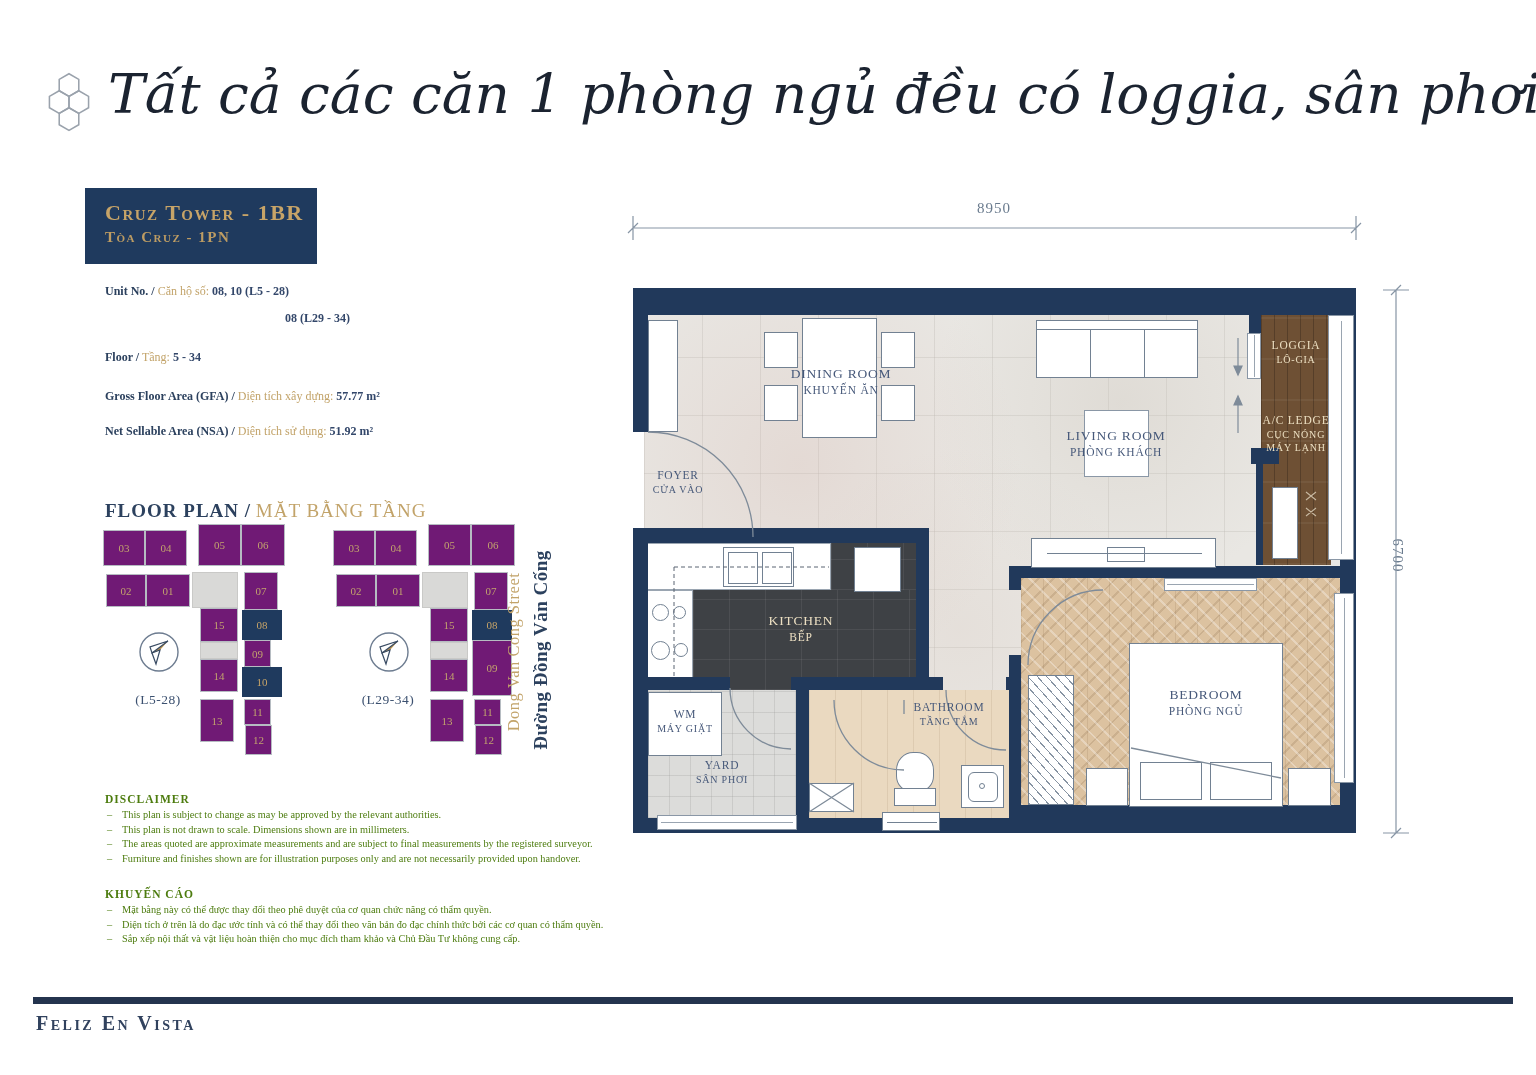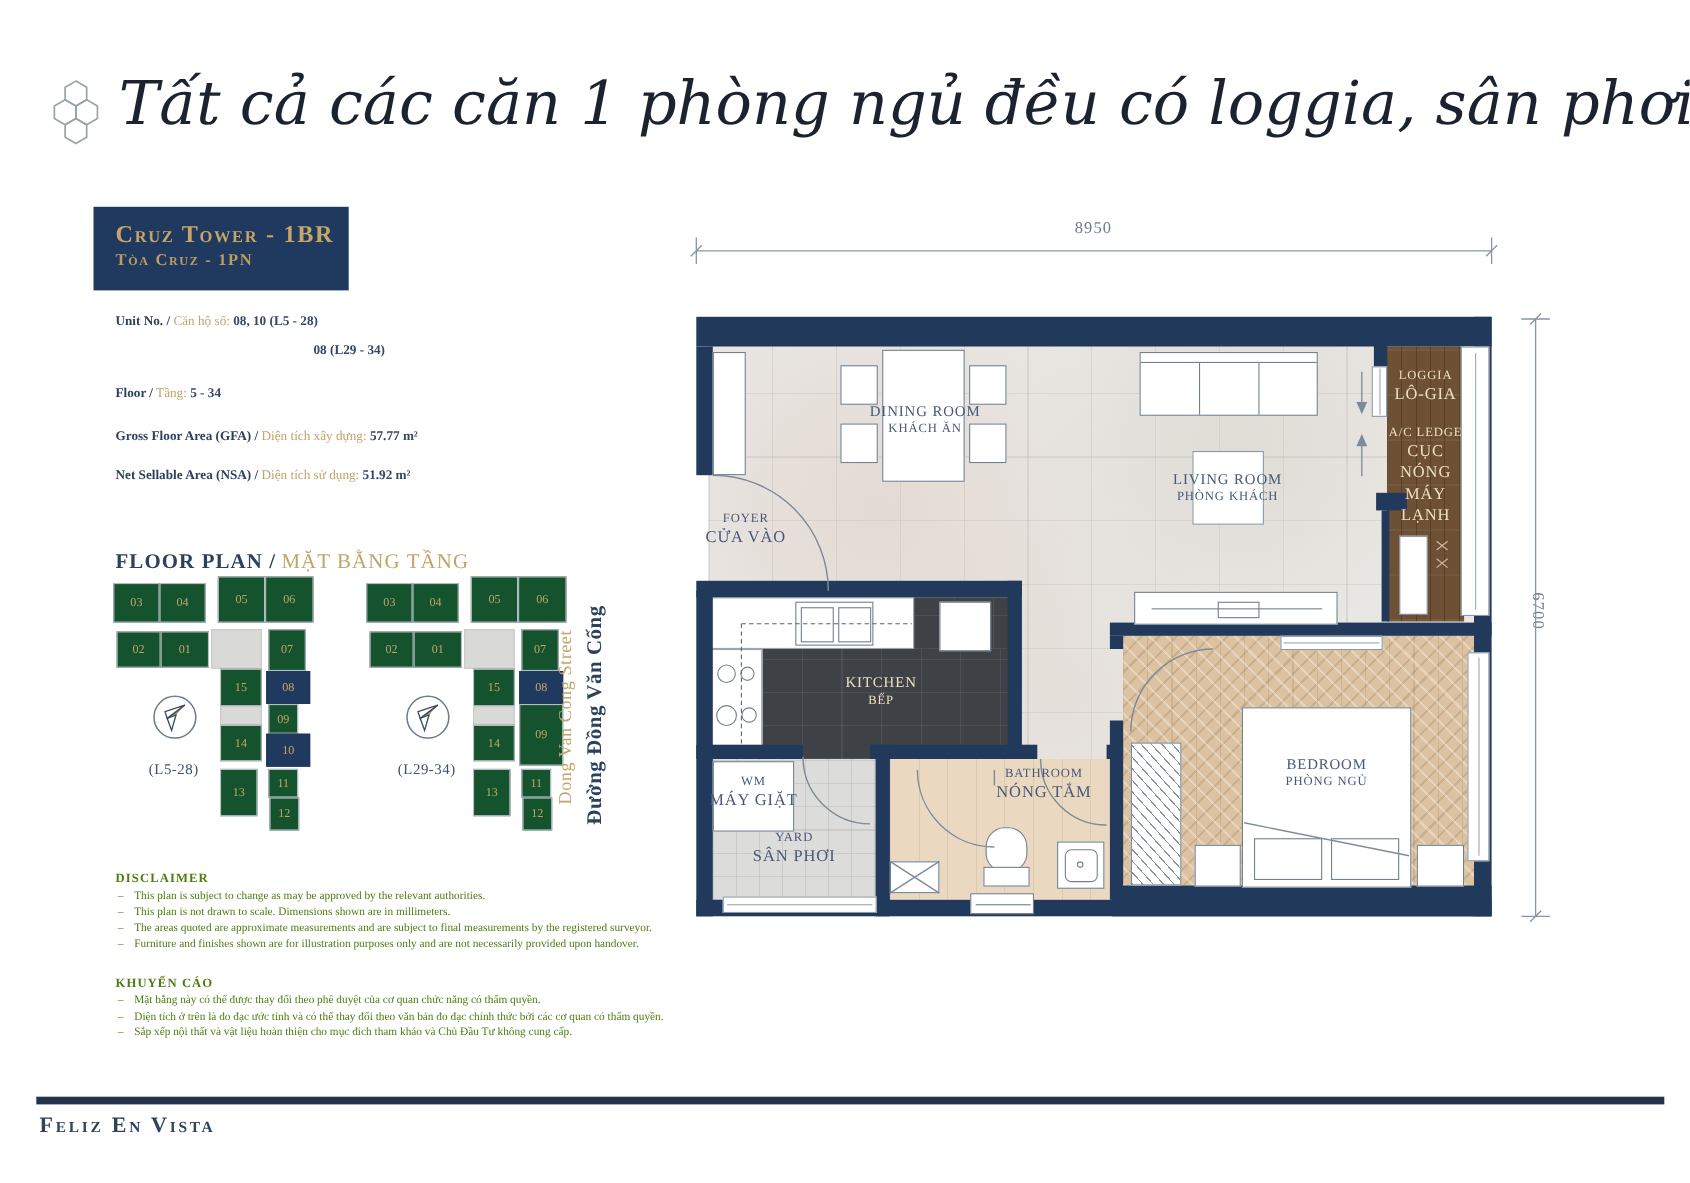--- a/index.html
+++ b/index.html
@@ -17,21 +17,21 @@
   .tower-vi{font-variant:small-caps;font-weight:bold;font-size:15px;letter-spacing:1.5px;line-height:22px;color:#bd9c63;}
   .spec{position:absolute;left:105px;font-size:12px;white-space:nowrap;}
   .spec .en{font-weight:bold;color:#2c415e;}
   .spec .vi{color:#c2a369;}
   .spec .val{font-weight:bold;color:#33476a;}
   
   .fp-head{position:absolute;left:105px;top:500px;font-size:19px;white-space:nowrap;}
   .fp-head .en{font-weight:bold;color:#2c415e;letter-spacing:1px;}
   .fp-head .vi{color:#c2a369;letter-spacing:1px;}
   .miniplan{position:absolute;width:200px;height:245px;}
-  .mpc{position:absolute;background:#14532d;border:1px solid #b6bcc2;box-sizing:border-box;
+  .mpc{position:absolute;background:#701a75;border:1px solid #b6bcc2;box-sizing:border-box;
     color:#c2a36d;font-size:11px;display:flex;align-items:center;justify-content:center;}
   .mpc.dark{background:#1f3a5e;border-color:#1f3a5e;color:#c7a468;}
   .mpc.gray{background:#d9d9d7;border-color:#c9c9c7;}
   .mp-label{position:absolute;left:6px;top:170px;width:120px;text-align:center;
     color:#3c5170;font-size:13.5px;letter-spacing:.5px;}
   .compass{position:absolute;}
   .vtext{position:absolute;text-align:center;transform:rotate(-90deg);white-space:nowrap;}
   .vtext.gold{color:#c2a369;font-size:16.5px;letter-spacing:.5px;}
   .vtext.navy{color:#2c415e;font-size:19px;font-weight:bold;letter-spacing:.5px;}
   
@@ -75,21 +75,21 @@
   .win-v{background-image:linear-gradient(#9aa5b1,#9aa5b1);background-size:1px 96%;
     background-position:center;background-repeat:no-repeat;}
   .win-h{background-image:linear-gradient(#9aa5b1,#9aa5b1);background-size:96% 1px;
     background-position:center;background-repeat:no-repeat;}
   .hatch{background-image:repeating-linear-gradient(48deg,#8794a3 0 1px,transparent 1px 7px);}
   .rlabel{position:absolute;text-align:center;color:#47597a;line-height:1.3;
     letter-spacing:.8px;transform:translate(-50%,-50%);white-space:nowrap;}
   .rlabel .en{font-size:13.5px;}
   .rlabel .vi{font-size:11.5px;}
   .rlabel.small .en{font-size:11.5px;}
-  .rlabel.small .vi{font-size:15px;text-align:center;}
+  .rlabel.small .vi{font-size:10px;text-align:center;}
   .rlabel.cream{color:#ecdfc2;}
   .rlabel.wrap{white-space:normal;width:74px;}
   .dim{position:absolute;color:#6a7b8e;font-size:15px;letter-spacing:1px;text-align:center;}
   .plan svg.overlay{position:absolute;left:0;top:0;pointer-events:none;}
   .circ{position:absolute;border:1.5px solid #5d6c80;border-radius:50%;background:transparent;box-sizing:border-box;}
 </style>
 </head>
 <body>
 
 <svg class="abs" style="left:40px;top:72px" width="58" height="66" viewBox="0 0 64 70">
@@ -341,21 +341,21 @@
       <path d="M680 292 L690 300 M690 292 L680 300 M680 308 L690 316 M690 308 L680 316"></path>
     </g>
     <g stroke="#5a6572" stroke-width="1" stroke-dasharray="4 3" fill="none">
 
       <path d="M48 367 L203 367 M48 367 L48 477"></path>
     </g>
   </svg>
 
   <div class="rlabel" style="left:215px;top:181px">
     <div class="en">DINING ROOM</div>
-    <div class="vi">KHÁCH ĂN</div>
+    <div class="vi">KHUYẾN ĂN</div>
   </div>
   <div class="rlabel" style="left:490px;top:243px">
     <div class="en">LIVING ROOM</div>
     <div class="vi">PHÒNG KHÁCH</div>
   </div>
   <div class="rlabel small" style="left:52px;top:282px">
     <div class="en">FOYER</div>
     <div class="vi">CỬA VÀO</div>
   </div>
   <div class="rlabel cream" style="left:175px;top:428px">
@@ -373,19 +373,19 @@
   <div class="rlabel small" style="left:59px;top:521px">
     <div class="en">WM</div>
     <div class="vi">MÁY GIẶT</div>
   </div>
   <div class="rlabel small" style="left:96px;top:572px">
     <div class="en">YARD</div>
     <div class="vi">SÂN PHƠI</div>
   </div>
   <div class="rlabel small" style="left:323px;top:514px">
     <div class="en">BATHROOM</div>
-    <div class="vi">NÓNG TẮM</div>
+    <div class="vi">TẦNG TẮM</div>
   </div>
   <div class="rlabel" style="left:580px;top:502px">
     <div class="en">BEDROOM</div>
     <div class="vi">PHÒNG NGỦ</div>
   </div>
 </div>
 
 </body></html>

